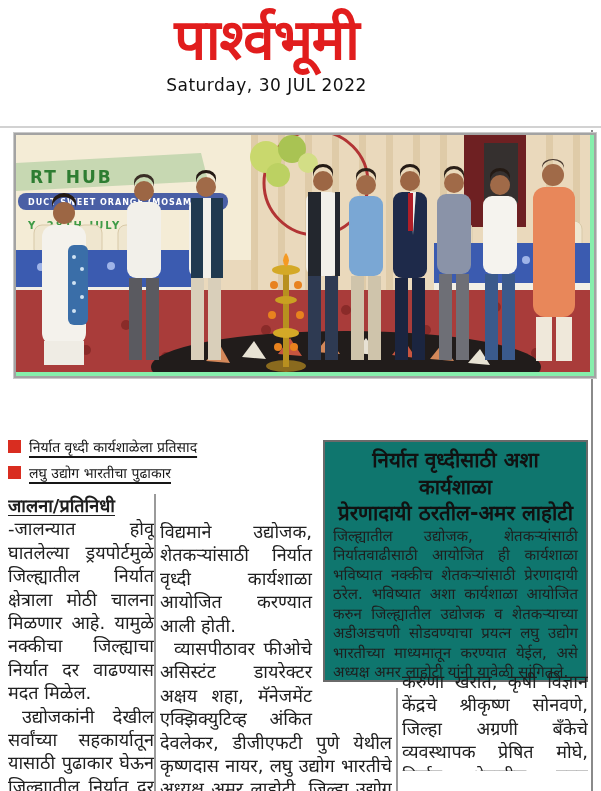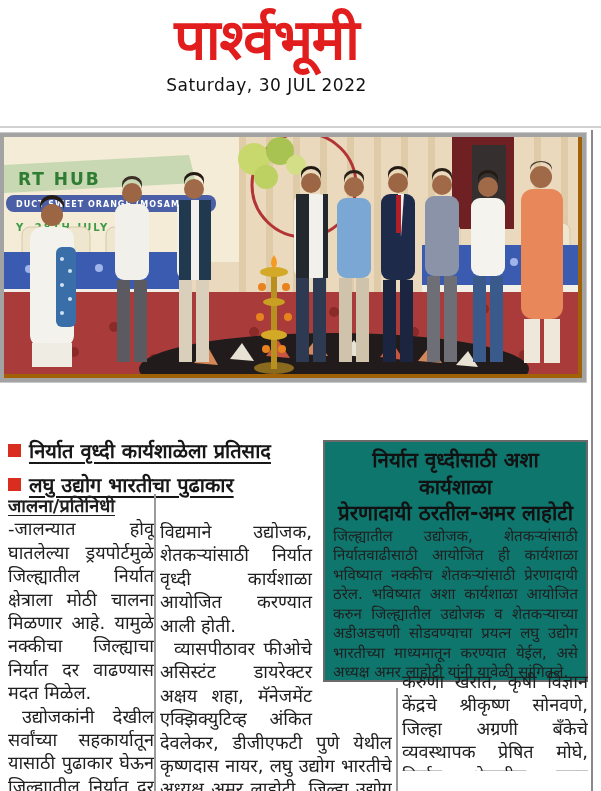--- a/index.html
+++ b/index.html
@@ -12,39 +12,39 @@
   .masthead-title{
     font-size:56px;font-weight:800;color:#e11d1d;line-height:1.2;
     letter-spacing:-1px;
   }
   .issue-date{font-size:17px;color:#111;margin-top:2px;letter-spacing:.5px;}
   .top-rule{position:absolute;top:126px;left:0;width:601px;height:2px;background:#d2d2d2;}
   .edge-rule{position:absolute;top:130px;left:591px;width:2px;height:661px;background:#8a8a8a;}
 
   
   .photo-frame{
-    position:absolute;top:133px;left:0;width:578px;height:241px;
-    border:4px solid #a3a3a3;outline:1px solid #c9c9c9;background:#a16207;
+    position:absolute;top:133px;left:14px;width:578px;height:241px;
+    border:2px solid #a3a3a3;outline:1px solid #c9c9c9;background:#86efac;
   }
   .photo-frame svg{display:block;}
 
   
   .main-headline{
     position:absolute;top:380px;left:3px;width:596px;
     font-size:33px;font-weight:800;line-height:1.15;color:#111;
     white-space:nowrap;overflow:hidden;letter-spacing:-.5px;
   }
 
   
   .subheads{position:absolute;top:437px;left:8px;width:312px;}
   .subhead-row{display:flex;align-items:center;gap:8px;margin-bottom:7px;}
   .subhead-row.second{}
   .bullet-square{width:13px;height:13px;background:#d92d20;flex:0 0 auto;}
   .subhead-text{
-    font-size:20px;font-weight:700;color:#171717;
+    font-size:14px;font-weight:400;color:#171717;
     text-decoration:underline;text-underline-offset:4px;text-decoration-thickness:1.5px;
   }
 
   
   .quote-box{
     position:absolute;top:440px;left:323px;width:265px;height:242px;
     border:2px solid #6a6a6a;box-sizing:border-box;padding:5px 8px;overflow:hidden;background:#0f766e;
   }
   .box-headline{font-size:20.5px;font-weight:800;text-align:center;line-height:1.3;color:#111;}
   .box-body{font-size:15px;line-height:1.3;text-align:justify;margin-top:0;color:#1e1e1e;}

